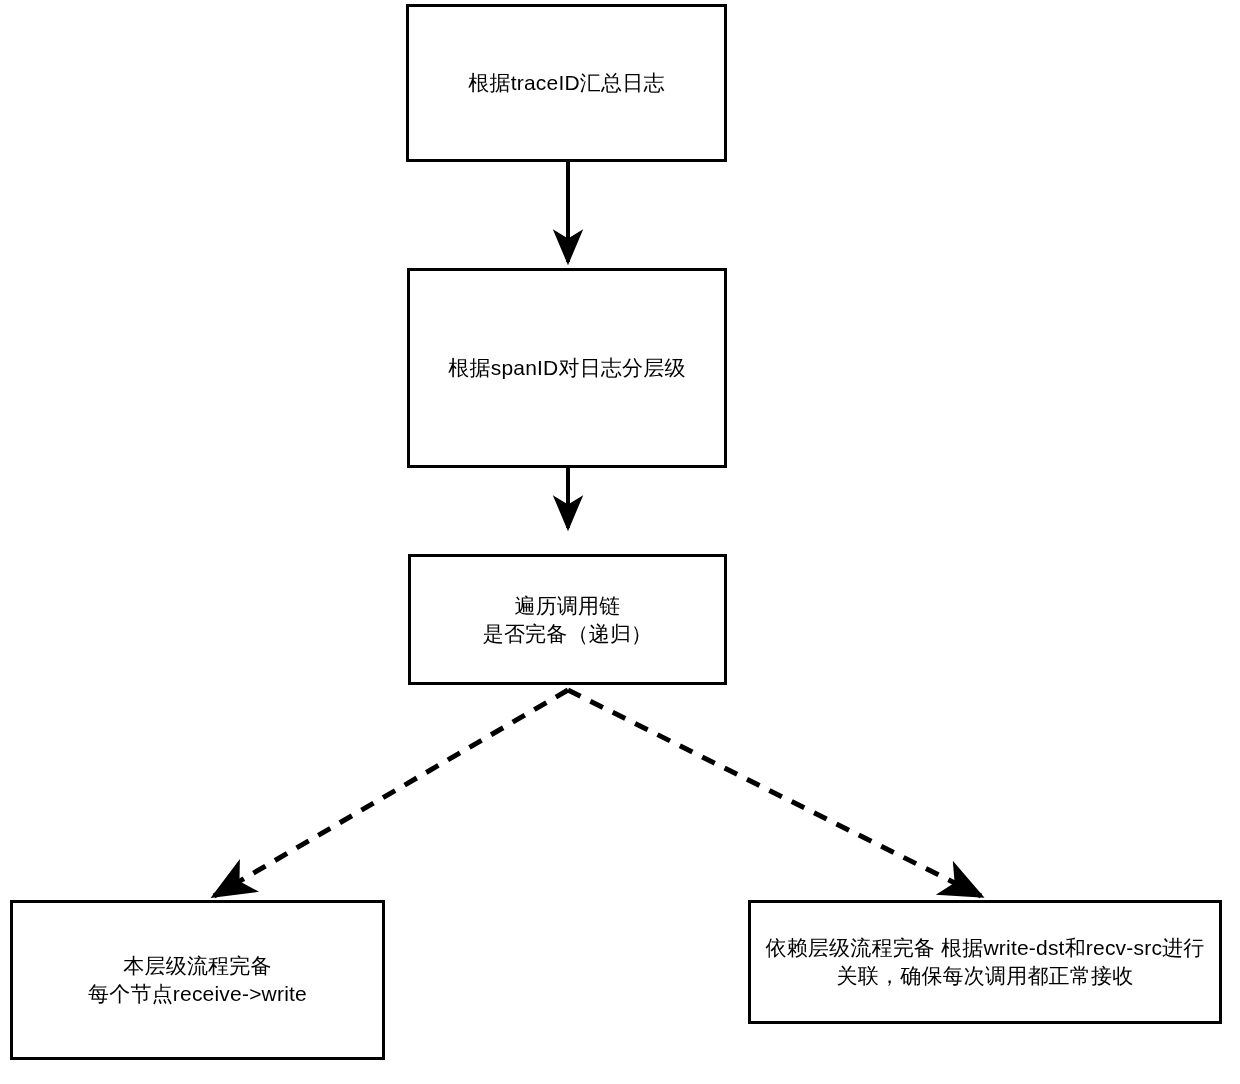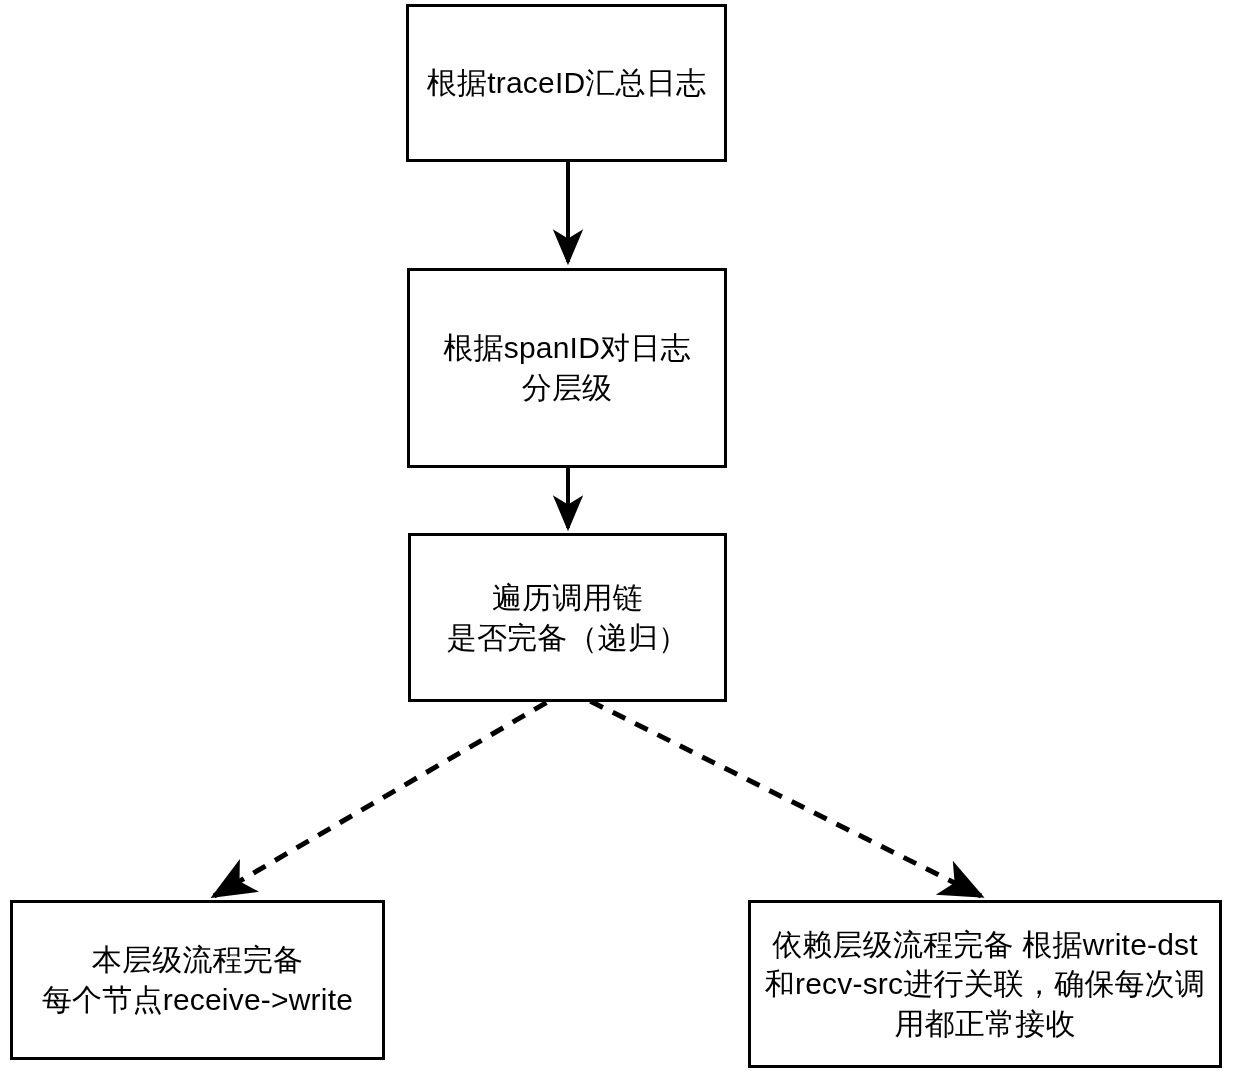--- a/index.html
+++ b/index.html
@@ -31,34 +31,34 @@
     background: #ffffff;
     border: 3px solid #000000;
     display: flex;
     align-items: center;
     justify-content: center;
     text-align: center;
     z-index: 2;
   }
   .node-label {
     color: #000000;
-    font-size: 30px;
+    font-size: 21px;
     line-height: 1.32;
     letter-spacing: 0.2px;
     white-space: pre-line;
     padding: 0 8px;
   }
   .node-label.wrap {
     white-space: normal;
   }
   #node-trace   { left: 406px; top: 4px;   width: 321px; height: 158px; }
   #node-span    { left: 407px; top: 268px; width: 320px; height: 200px; }
-  #node-travers { left: 408px; top: 533px; width: 319px; height: 169px; }
+  #node-travers { left: 408px; top: 554px; width: 319px; height: 131px; }
   #node-local   { left: 10px;  top: 900px; width: 375px; height: 160px; }
-  #node-depend  { left: 748px; top: 900px; width: 474px; height: 168px; }
+  #node-depend  { left: 748px; top: 900px; width: 474px; height: 124px; }
   #node-span .node-label { max-width: 270px; }
   #node-depend .node-label { max-width: 448px; }
 </style>
 </head>
 <body>
 
 <div id="canvas">
 
   <svg id="edge-layer" viewBox="0 0 1240 1084" width="1240" height="1084" xmlns="http://www.w3.org/2000/svg">
     <defs>

